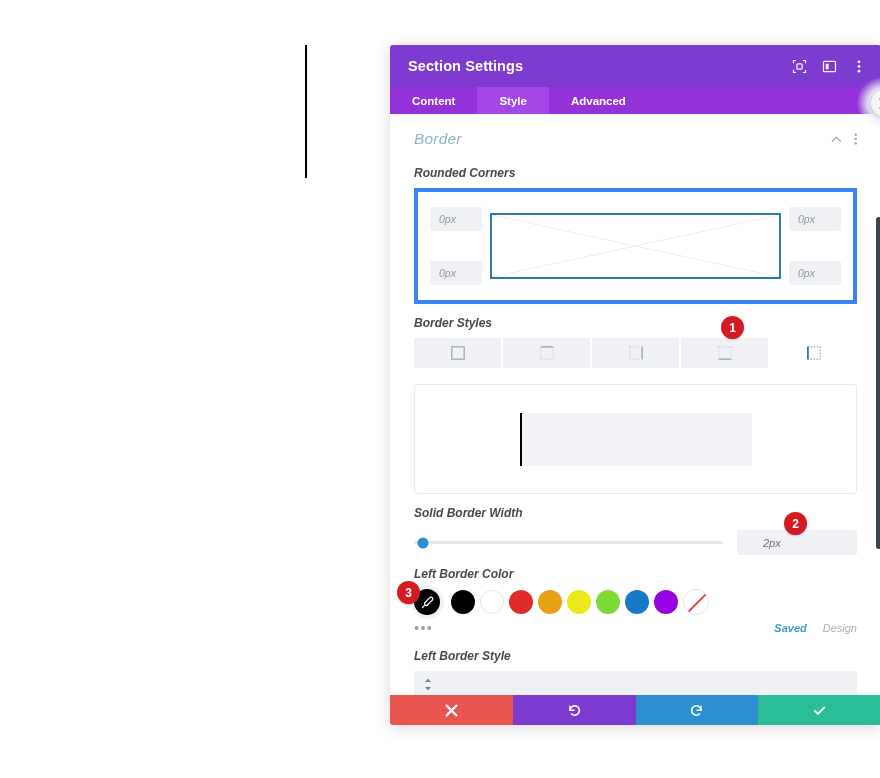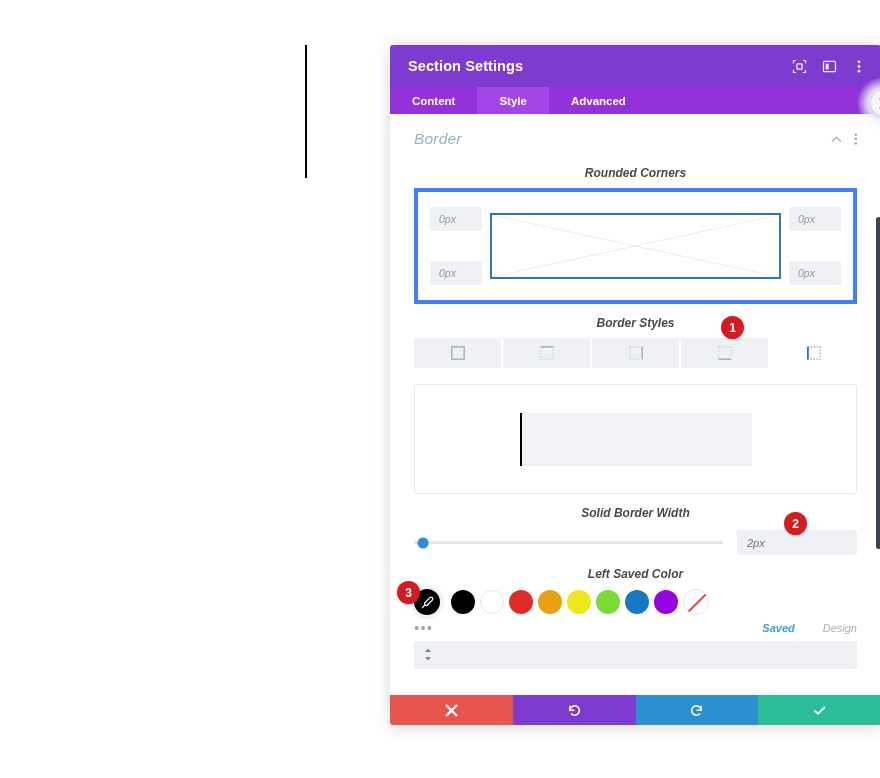--- a/index.html
+++ b/index.html
@@ -176,21 +176,20 @@
     color: #9aa3ad;
   }
   .sh-icon { cursor: pointer; display: flex; align-items: center; }
 
   .field-block { padding: 0 24px; margin-bottom: 4px; }
   .field-label {
     font-size: 12px;
     color: #4a4a4a;
     font-weight: bold;
     margin: 12px 0 8px 0;
-    text-align: center;
   }
 
   
   .corners-box {
     border: 4px solid #3b82f6;
     border-radius: 0;
     height: 108px;
     position: relative;
     background: #ffffff;
   }
@@ -298,21 +297,21 @@
   }
   .slider-value {
     width: 120px;
     height: 25px;
     background: #eff1f4;
     border-radius: 2px;
     font-size: 11px;
     color: #6a727c;
     display: flex;
     align-items: center;
-    padding-left: 10px;
+    padding-left: 26px;
     box-sizing: border-box;
     cursor: text;
   }
 
   
   .swatch-row {
     display: flex;
     align-items: center;
     gap: 5px;
     margin-top: 6px;
@@ -370,21 +369,21 @@
     color: #9aa3ad;
     font-size: 14px;
     letter-spacing: 1.5px;
     width: 60px;
     cursor: pointer;
     line-height: 10px;
   }
   .swatch-tabs {
     margin-left: auto;
     display: flex;
-    gap: 28px;
+    gap: 16px;
     font-size: 11px;
   }
   .swatch-tab-saved { color: #40a0c8; font-weight: bold; cursor: pointer; }
   .swatch-tab-recent { color: #a9b0b8; cursor: pointer; }
 
   
   .select-box {
     height: 28px;
     background: #eff1f4;
     border-radius: 2px;
@@ -570,21 +569,21 @@
         <div class="field-label">Solid Border Width</div>
         <div class="slider-row">
           <div class="slider-track">
             <div class="slider-thumb"></div>
           </div>
           <div class="slider-value">2px</div>
         </div>
       </div>
 
       <div class="field-block">
-        <div class="field-label">Left Saved Color</div>
+        <div class="field-label">Left Border Color</div>
         <div class="swatch-row">
           <div class="swatch-picker">
             <svg width="13" height="13" viewBox="0 0 14 14" fill="none" stroke="#ffffff" stroke-width="1.3" stroke-linecap="round">
               <path d="M9.6 1.8 a1.7 1.7 0 0 1 2.6 2.6 L6.6 10 L4 10 L4 7.4 Z"></path>
               <path d="M3.2 10.8 L1.6 12.4"></path>
             </svg>
           </div>
           <div class="swatch" style="background:#000000"></div>
           <div class="swatch white" style="background:#ffffff"></div>
           <div class="swatch" style="background:#e02b28"></div>
@@ -598,20 +597,21 @@
         <div class="swatch-meta">
           <div class="swatch-dots">•••</div>
           <div class="swatch-tabs">
             <div class="swatch-tab-saved">Saved</div>
             <div class="swatch-tab-recent">Design</div>
           </div>
         </div>
       </div>
 
       <div class="field-block">
+        <div class="field-label">Left Border Style</div>
         <div class="select-box">
           <div class="select-arrows">
             <svg width="8" height="13" viewBox="0 0 8 13" fill="#7d858f">
               <path d="M4 0.5 L7 4 H1 Z"></path>
               <path d="M4 12.5 L1 9 H7 Z"></path>
             </svg>
           </div>
         </div>
       </div>
 

